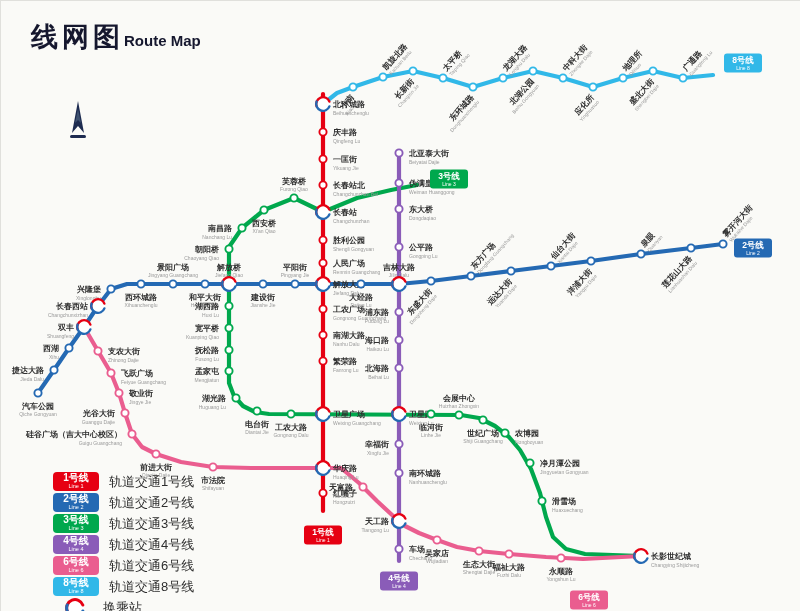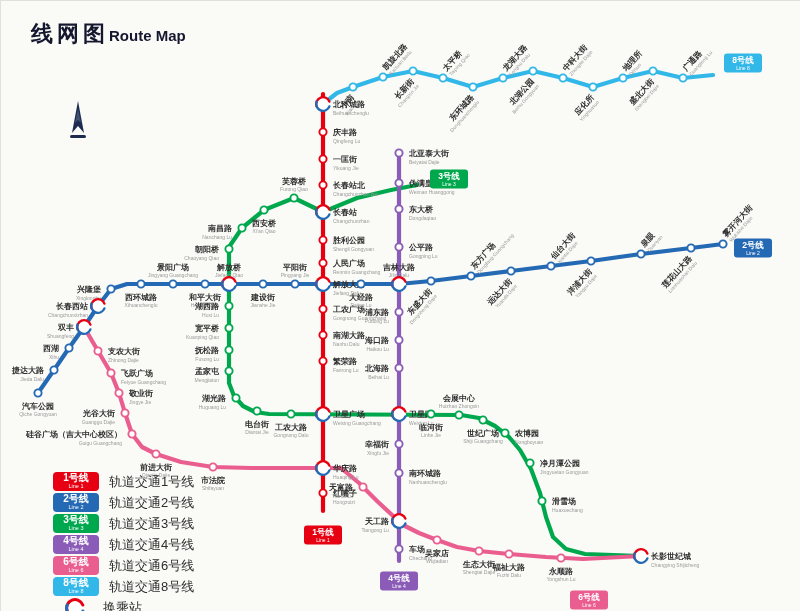--- a/index.html
+++ b/index.html
@@ -1,18 +1,18 @@
 <!DOCTYPE html>
 <html><head>
 <meta charset="utf-8">
 <style>
   html,body{margin:0;padding:0;background:#e8e8e6;font-family:"Liberation Sans",sans-serif;}
   .stage{position:relative;width:800px;height:611px;background:#fafaf7;overflow:hidden;border:1px solid #e0e0dc;margin:0 auto;}
   .title-wrap{position:absolute;left:30px;top:18px;white-space:nowrap;}
-  .title-zh{font-size:22px;font-weight:bold;color:#15172e;letter-spacing:4px;}
+  .title-zh{font-size:27px;font-weight:bold;color:#15172e;letter-spacing:4px;}
   .title-en{font-size:15px;font-weight:bold;color:#15172e;}
   #map-svg{position:absolute;left:0;top:0;}
   #compass{position:absolute;left:60px;top:98px;}
   #legend{position:absolute;left:52px;top:470px;}
   .lg-row{display:flex;align-items:center;height:21px;}
   .lg-badge{width:46px;border-radius:4px;color:#fff;text-align:center;padding:1px 0;line-height:1.05;}
   .lg-badge .b-zh{font-size:10px;font-weight:bold;display:block;}
   .lg-badge .b-en{font-size:5.5px;display:block;}
   .lg-label{margin-left:10px;font-size:13px;color:#2d2d2d;text-align:right;}
   .lg-xfer{display:flex;align-items:center;height:22px;}

